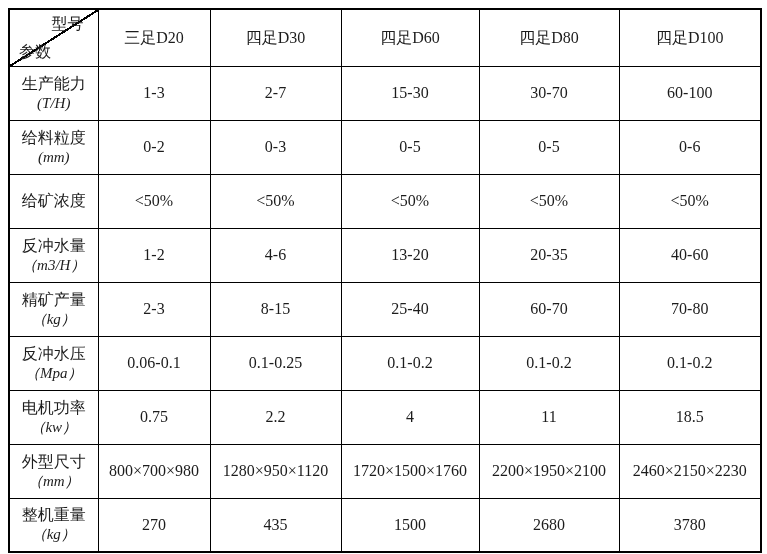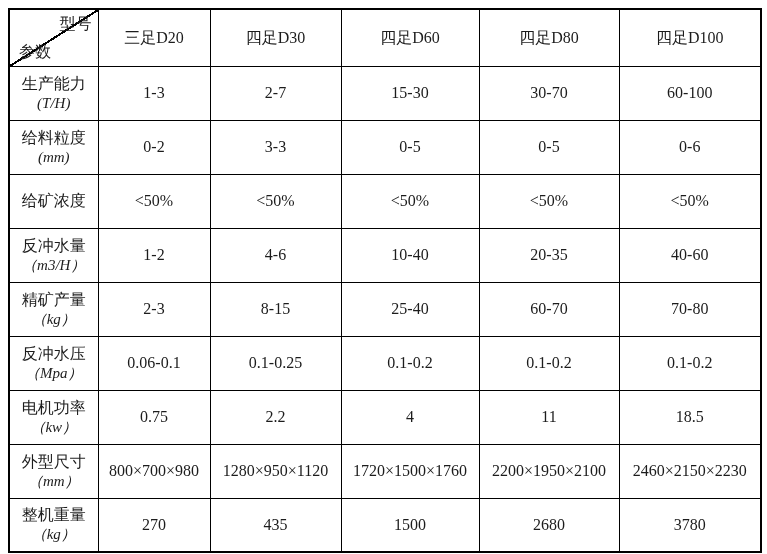--- a/index.html
+++ b/index.html
@@ -49,21 +49,21 @@
     background:
       linear-gradient(to bottom right,
         transparent calc(50% - 1px),
         #000000 calc(50% - 1px),
         #000000 calc(50% + 1px),
         transparent calc(50% + 1px));
   }
   .corner-top {
     position: absolute;
     top: 4px;
-    right: 6px;
+    right: 14px;
     font-size: 16px;
     margin-left: 38px;
   }
   .corner-bottom {
     position: absolute;
     bottom: 4px;
     left: 9px;
     font-size: 16px;
   }
   .row-label { display: block; font-size: 16px; }
@@ -107,21 +107,21 @@
       <td>30-70</td>
       <td>60-100</td>
     </tr>
 
     <tr class="data-row">
       <td>
         <span class="row-label">给料粒度</span>
         <span class="row-unit">(mm)</span>
       </td>
       <td>0-2</td>
-      <td>3-3</td>
+      <td>0-3</td>
       <td>0-5</td>
       <td>0-5</td>
       <td>0-6</td>
     </tr>
 
     <tr class="data-row">
       <td>
         <span class="row-label">给矿浓度</span>
         <span class="row-unit"></span>
       </td>
@@ -132,21 +132,21 @@
       <td>&lt;50%</td>
     </tr>
 
     <tr class="data-row">
       <td>
         <span class="row-label">反冲水量</span>
         <span class="row-unit">（m3/H）</span>
       </td>
       <td>1-2</td>
       <td>4-6</td>
-      <td>10-40</td>
+      <td>13-20</td>
       <td>20-35</td>
       <td>40-60</td>
     </tr>
 
     <tr class="data-row">
       <td>
         <span class="row-label">精矿产量</span>
         <span class="row-unit">（kg）</span>
       </td>
       <td>2-3</td>

